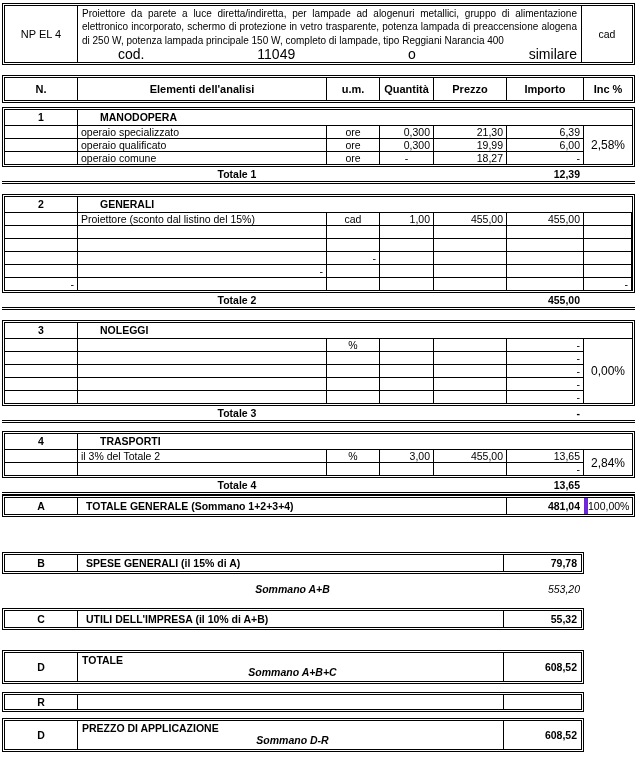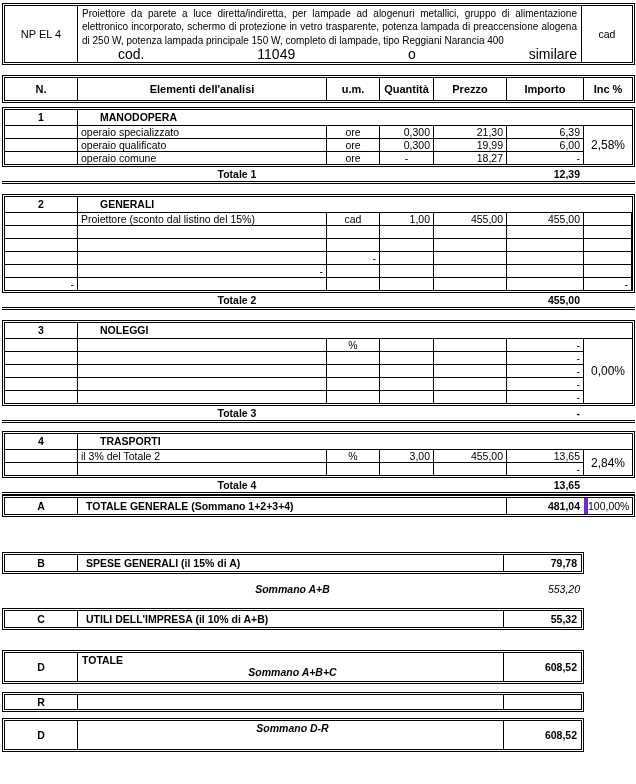--- a/index.html
+++ b/index.html
@@ -304,18 +304,19 @@
 
   <div class="dbox w-short rrow mb6">
     <div class="r-letter">R</div>
     <div class="r-mid"></div>
     <div class="l-value"></div>
   </div>
 
   <div class="dbox w-short drow">
     <div class="d-letter">D</div>
     <div class="d-mid">
+      <div class="d-label">PREZZO DI APPLICAZIONE</div>
       <div class="d-sub">Sommano D-R</div>
     </div>
     <div class="d-value">608,52</div>
   </div>
 
 </div>
 
 </body></html>

